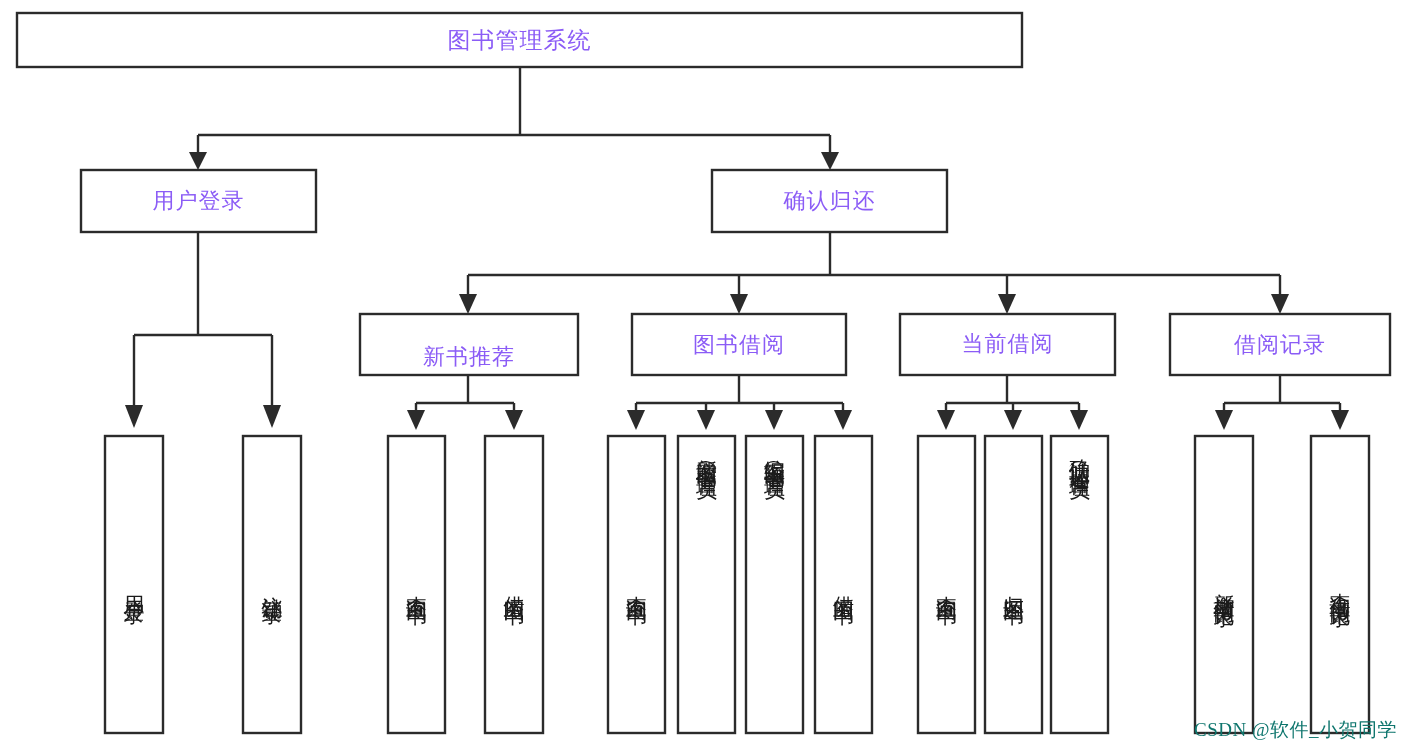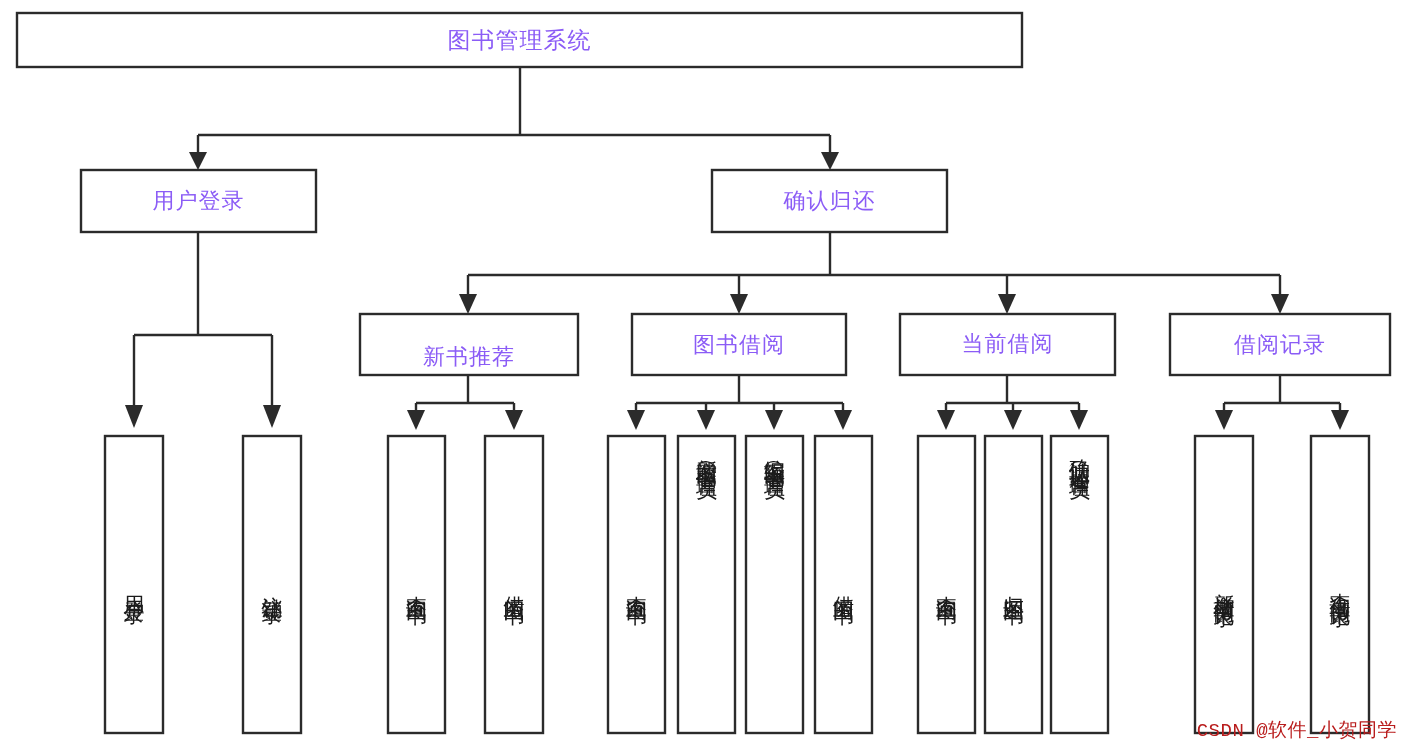--- a/index.html
+++ b/index.html
@@ -72,23 +72,23 @@
     letter-spacing: 1px;
     white-space: nowrap;
   }
   .hlabel-root .hlabel-text {
     font-size: 23px;
   }
   #watermark {
     position: absolute;
     right: 8px;
     bottom: 4px;
-    font-family: Liberation Mono, monospace;
+    font-family: Liberation Serif, serif;
     font-size: 19px;
-    color: #b91c1c;
+    color: #0f766e;
     letter-spacing: 0.5px;
     white-space: nowrap;
     user-select: none;
   }
 </style>
 </head>
 <body>
 
 <div id="diagram-root">
 

